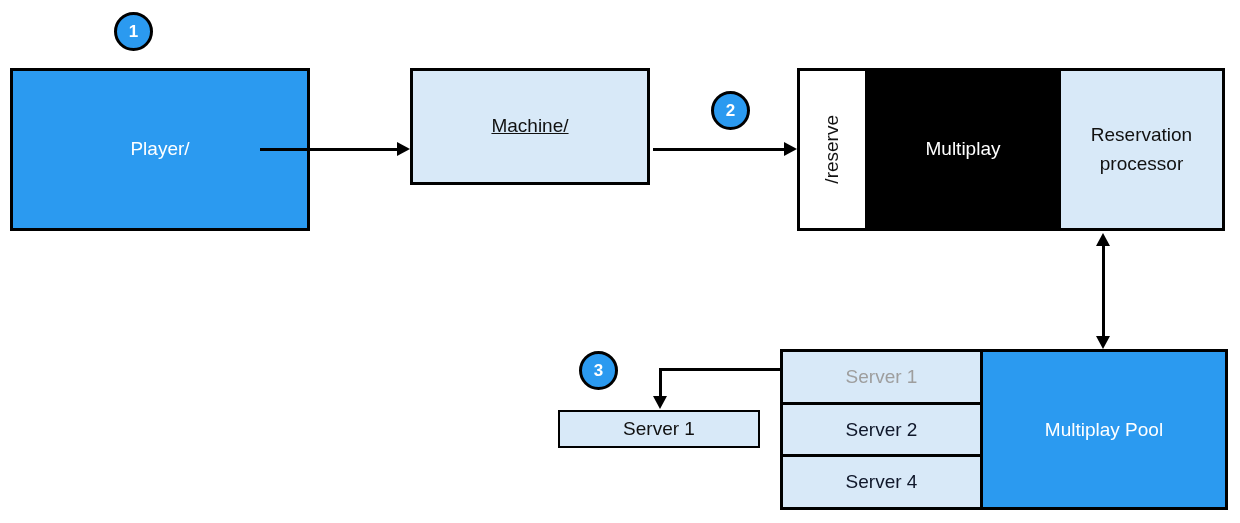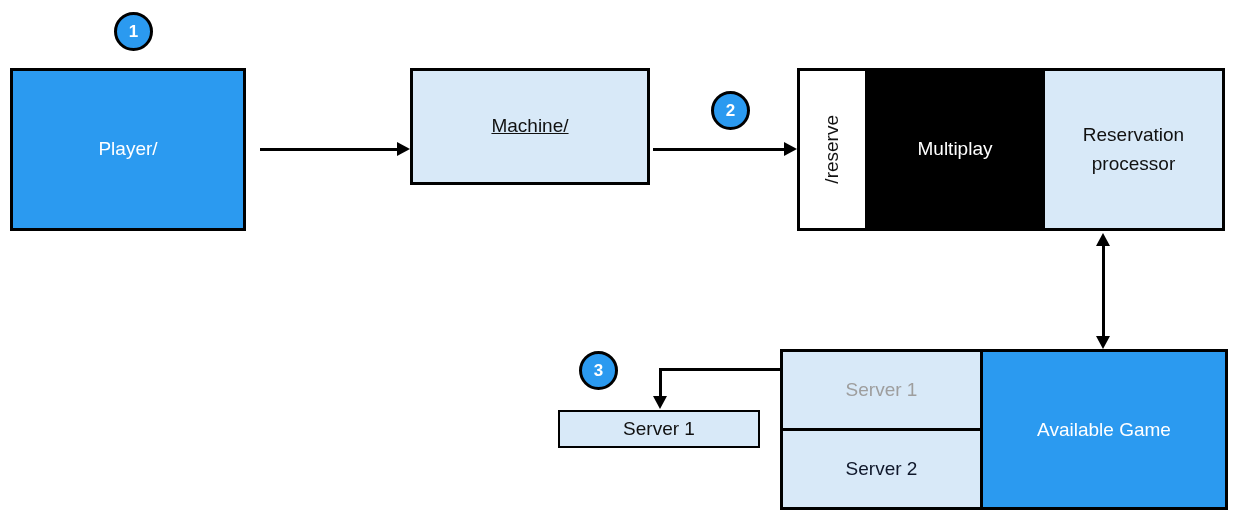--- a/index.html
+++ b/index.html
@@ -60,21 +60,21 @@
     text-align: center;
     font-size: 19px;
     line-height: 1.5;
   }
   .seg-reserve { width: 65px; background: #ffffff; color: #111111; }
   .seg-reserve .vtext {
     writing-mode: vertical-rl;
     transform: rotate(180deg);
     white-space: nowrap;
   }
-  .seg-multiplay { width: 180px; background: #000000; color: #ffffff; }
+  .seg-multiplay { width: 196px; background: #000000; color: #ffffff; }
   .seg-resproc { flex: 1; background: #d8e9f8; color: #111111; flex-direction: column; }
   
   .pool-list {
     width: 197px;
     display: flex;
     flex-direction: column;
     background: #d8e9f8;
   }
   .pool-row {
     flex: 1;
@@ -114,21 +114,21 @@
   <div class="step-circle" style="left:114px; top:12px;">
     <span>1</span>
   </div>
   <div class="step-circle" style="left:711px; top:91px;">
     <span>2</span>
   </div>
   <div class="step-circle" style="left:579px; top:351px;">
     <span>3</span>
   </div>
 
-  <div class="box fill-blue" style="left:10px; top:68px; width:236px; height:163px;">
+  <div class="box fill-blue" style="left:10px; top:68px; width:300px; height:163px;">
     <div>Player/</div>
   </div>
 
   <div class="hline" style="left:260px; top:148px; width:137px;"></div>
   <div class="arr arr-right" style="left:397px; top:142px;"></div>
 
   <div class="box fill-light" style="left:410px; top:68px; width:240px; height:117px;text-decoration:underline;">
     <div>Machine/</div>
   </div>
 
@@ -153,23 +153,26 @@
   <div class="arr arr-down" style="left:1096px; top:336px;"></div>
 
   <div class="composite" style="left:780px; top:349px; width:448px; height:161px;">
     <div class="pool-list">
       <div class="pool-row dimmed">
         <span>Server 1</span>
       </div>
       <div class="pool-row">
         <span>Server 2</span>
       </div>
+      <div class="pool-row">
+        <span>Server 4</span>
+      </div>
     </div>
     <div class="pool-main">
-      <span>Available Game</span>
+      <span>Multiplay Pool</span>
     </div>
   </div>
 
   <div class="hline" style="left:659px; top:368px; width:121px;"></div>
   <div class="vline" style="left:659px; top:368px; height:29px;"></div>
   <div class="arr arr-down" style="left:653px; top:396px;"></div>
 
   <div class="box fill-light" style="left:558px; top:410px; width:202px; height:38px; border-width:2px;">
     <div>Server 1</div>
   </div>

